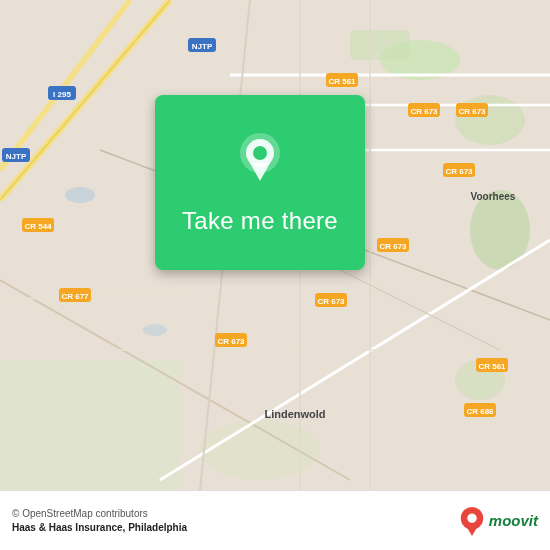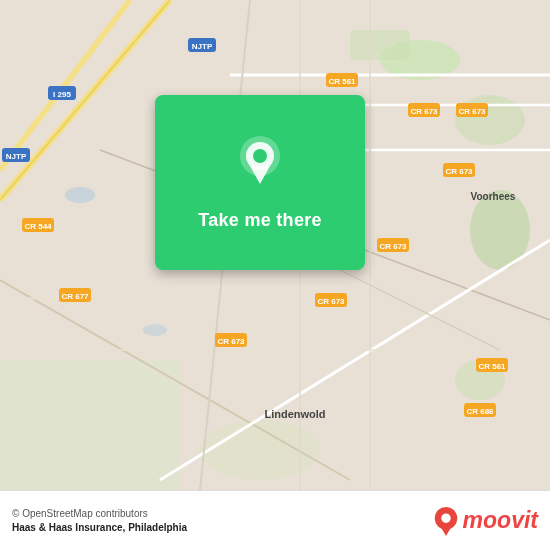--- a/index.html
+++ b/index.html
@@ -46,22 +46,22 @@
     }
 
     #pin-icon-wrapper {
       margin-bottom: 12px;
     }
 
     #take-me-there-btn {
       background: transparent;
       border: none;
       color: white;
-      font-size: 18px;
-      font-weight: bold;
+      font-size: 24px;
+      font-weight: normal;
       cursor: pointer;
       letter-spacing: 0.3px;
     }
 
     
     #footer {
       width: 550px;
       height: 60px;
       background-color: white;
       display: flex;
@@ -93,23 +93,23 @@
       align-items: center;
       gap: 4px;
     }
 
     #moovit-pin {
       width: 26px;
       height: 30px;
     }
 
     #moovit-text {
-      font-size: 23px;
+      font-size: 15px;
       font-weight: bold;
-      color: #ef4444;
+      color: #15803d;
       font-style: italic;
     }
   </style>
 </head>
 <body>
 
 <div id="map-container">
   <svg id="map-svg" viewBox="0 0 550 490" xmlns="http://www.w3.org/2000/svg">
 
     <rect width="550" height="490" fill="#e8e0d5"></rect>

